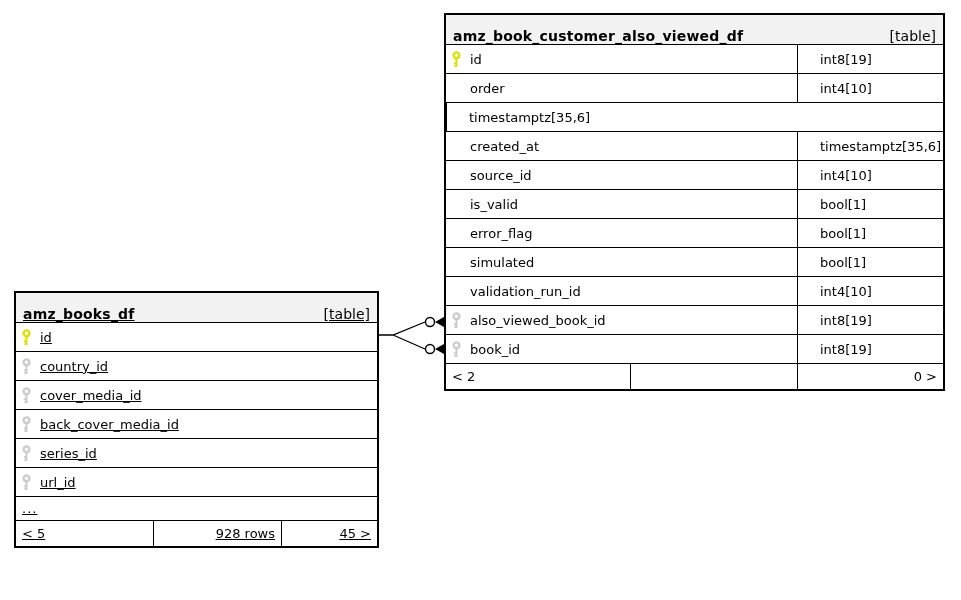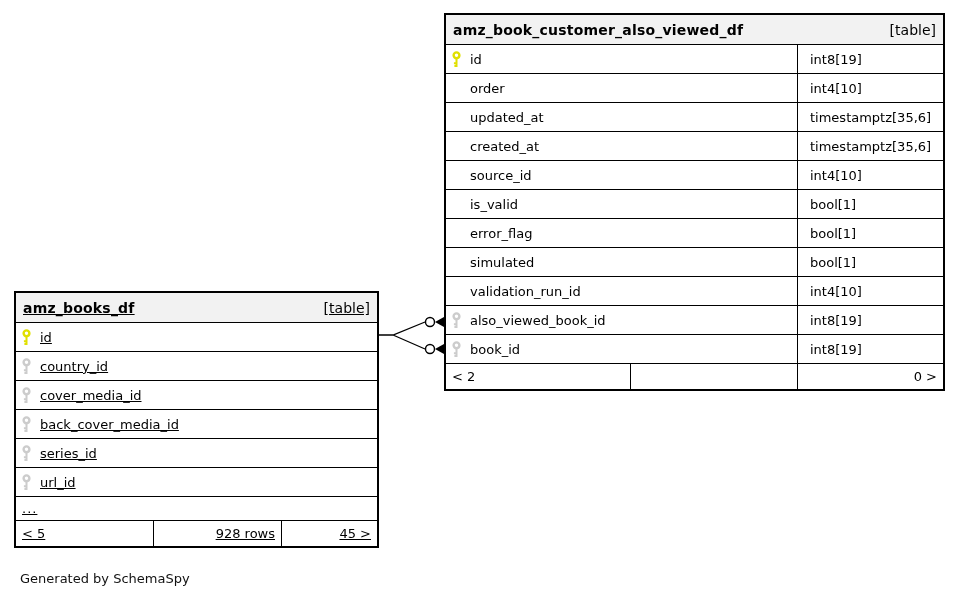--- a/index.html
+++ b/index.html
@@ -3,31 +3,31 @@
 <meta charset="utf-8">
 <style>
   * { margin: 0; padding: 0; box-sizing: border-box; }
   html, body { width: 961px; height: 600px; background: #ffffff; }
   body { font-family: "DejaVu Sans", "Liberation Sans", sans-serif; color: #000000; position: relative; }
 
   .canvas { position: absolute; left: 0; top: 0; width: 961px; height: 600px; }
 
   .db-table { position: absolute; border: 2px solid #000000; background: #ffffff; }
   .thead {
-    display: flex; justify-content: space-between; align-items: center;
+    display: flex; justify-content: space-between; align-items: flex-end;
     height: 29px; background: #f2f2f2; padding: 0 7px;
     font-size: 14px;
   }
   .thead .tname { font-weight: bold; letter-spacing: 0.2px; }
   .thead .ttag { font-weight: normal; font-size: 14px; }
 
   .trow { display: flex; height: 29px; border-top: 1px solid #000000; align-items: stretch; }
   .cell { display: flex; align-items: center; font-size: 13px; }
   .cell.namec { flex: 1; padding-left: 2px; overflow: hidden; }
-  .cell.typec { width: 146px; border-left: 1px solid #000000; padding-left: 12px; }
+  .cell.typec { width: 146px; border-left: 1px solid #000000; padding-left: 22px; }
 
   .keyslot { width: 22px; display: flex; align-items: center; justify-content: flex-start; padding-left: 3px; flex: 0 0 22px; }
   .keyslot svg { display: block; }
   .key-pk { color: #e0e000; }
   .key-fk { color: #cccccc; }
 
   .ellipsis-row { display: flex; align-items: center; height: 24px; border-top: 1px solid #000000;
                   font-size: 13px; padding-left: 6px; letter-spacing: 1px; }
 
   .tfoot { display: flex; height: 26px; border-top: 1px solid #000000; font-size: 13px; }
@@ -77,24 +77,20 @@
 
     <div class="trow">
       <div class="cell namec">
         <span class="keyslot"></span>
         <span>order</span>
       </div>
       <div class="cell typec">int4[10]</div>
     </div>
 
     <div class="trow">
-      <div class="cell namec">
-        <span class="keyslot"></span>
-        <span>updated_at</span>
-      </div>
       <div class="cell typec">timestamptz[35,6]</div>
     </div>
 
     <div class="trow">
       <div class="cell namec">
         <span class="keyslot"></span>
         <span>created_at</span>
       </div>
       <div class="cell typec">timestamptz[35,6]</div>
     </div>
@@ -260,14 +256,13 @@
   </div>
 
   <svg class="connector" viewBox="0 0 70 50">
     <path d="M3 27 H17 L49 14 M17 27 L49 41" fill="none" stroke="#000000" stroke-width="1.3"></path>
     <circle cx="54" cy="14" r="4.5" fill="#ffffff" stroke="#000000" stroke-width="1.4"></circle>
     <circle cx="54" cy="41" r="4.5" fill="#ffffff" stroke="#000000" stroke-width="1.4"></circle>
     <path d="M68 9 L68 19 L59 14 Z" fill="#000000"></path>
     <path d="M68 36 L68 46 L59 41 Z" fill="#000000"></path>
   </svg>
 
-  <div class="caption">Generated by SchemaSpy</div>
 </div>
 
 </body></html>

